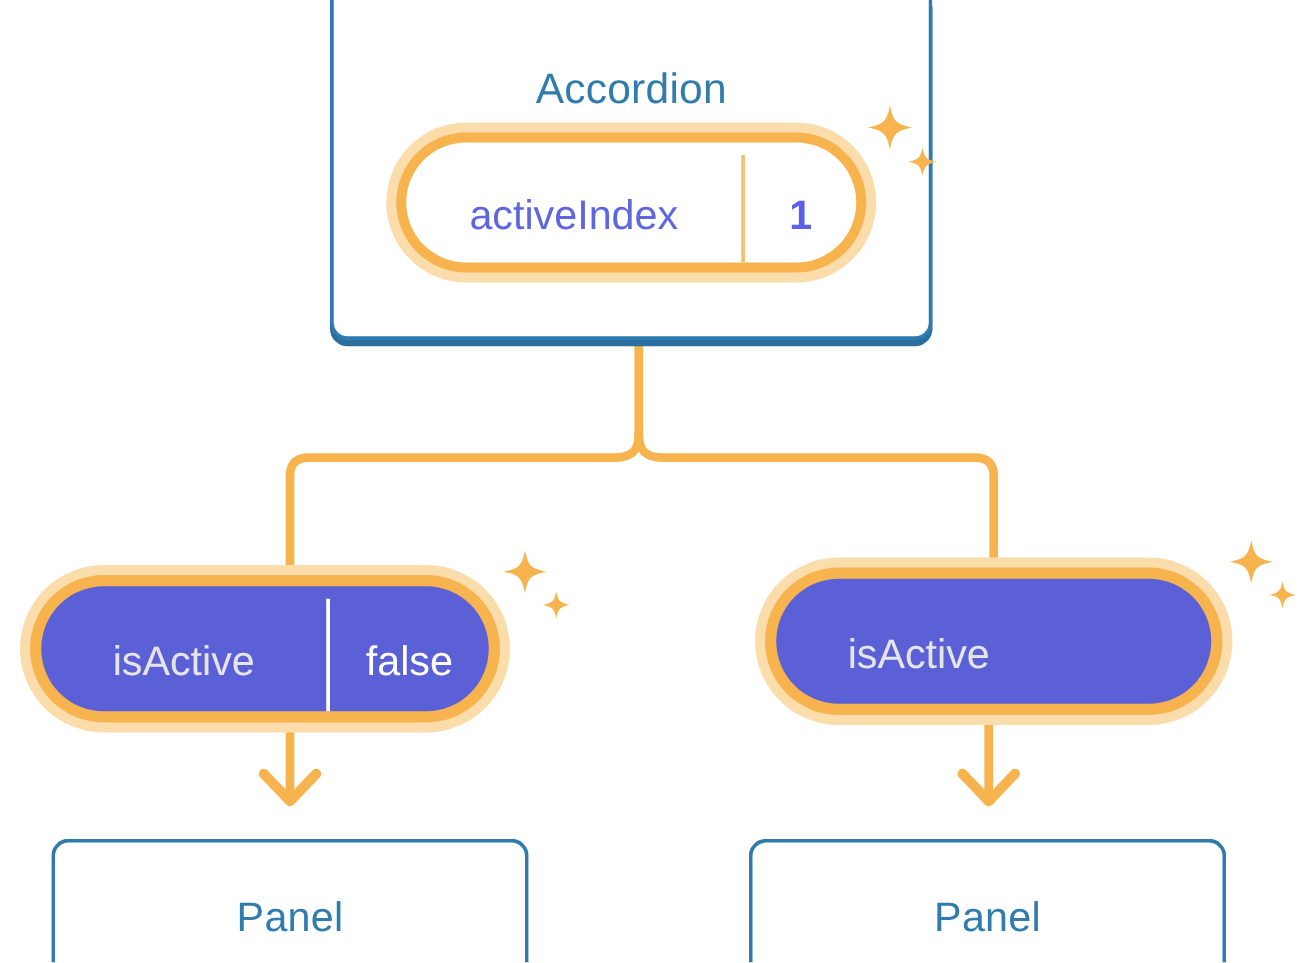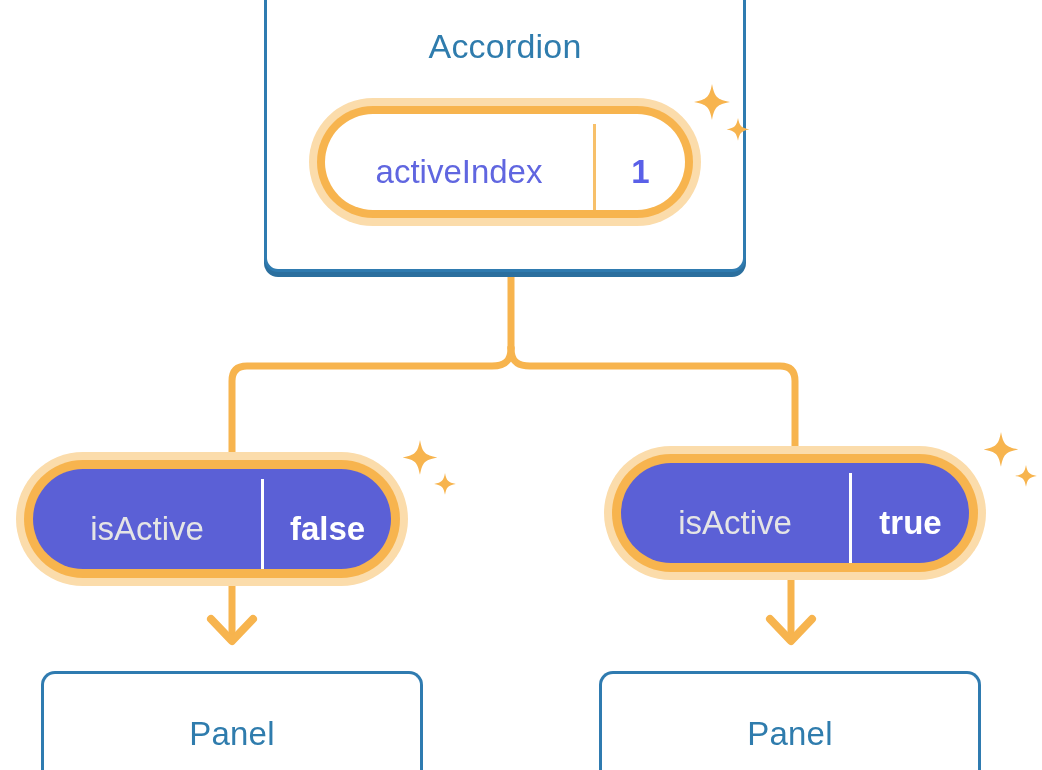--- a/index.html
+++ b/index.html
@@ -52,21 +52,21 @@
   #accordion-card {
     left: 264px;
     top: 0px;
     width: 482px;
     height: 272px;
     border-top: 0;
     border-top-left-radius: 0;
     border-top-right-radius: 0;
   }
   #accordion-card .card-title {
-    margin-top: 27px;
+    margin-top: 52px;
   }
 
   .panel-card {
     width: 382px;
     height: 122px;
     top: 671px;
     display: flex;
     align-items: center;
     justify-content: center;
     border-bottom: 0;
@@ -140,21 +140,21 @@
   .pill-solid .pill-inner {
     background: #5b60d6;
   }
   .pill-solid .pill-key {
     color: #e5e5e5;
     font-size: 33px;
   }
   .pill-solid .pill-val {
     color: #ffffff;
     font-size: 33px;
-    font-weight: bold;
+    font-weight: normal;
     border-left: 3px solid #ffffff;
   }
 
   
   #pill-active-index            { left: 309px; top: 98px;  width: 392px; height: 128px; }
   #pill-active-index .pill-glow { left: 0;   top: 0;   width: 392px; height: 128px; }
   #pill-active-index .pill-ring { left: 8px; top: 8px; width: 376px; height: 112px; }
   #pill-active-index .pill-inner{ left: 16px;top: 16px;width: 360px; height: 96px; }
   #pill-active-index .pill-key  { width: 268px; }
   #pill-active-index .pill-val  { width: 92px; }
@@ -243,21 +243,20 @@
       <path d="M22 0 C24.4 12.6 26.8 15 39.4 17.4 C26.8 19.8 24.4 22.2 22 34.8 C19.6 22.2 17.2 19.8 4.6 17.4 C17.2 15 19.6 12.6 22 0 Z" fill="#f7b44e"></path>
       <path d="M47 33 C48.5 40.9 50 42.4 57.9 43.9 C50 45.4 48.5 46.9 47 54.8 C45.5 46.9 44 45.4 36.1 43.9 C44 42.4 45.5 40.9 47 33 Z" fill="#f7b44e"></path>
     </svg>
   </div>
 
   <div class="pill pill-solid" id="pill-is-active-true">
     <div class="pill-glow"></div>
     <div class="pill-ring"></div>
     <div class="pill-inner">
       <div class="pill-key">isActive</div>
-      <div class="pill-val">true</div>
     </div>
   </div>
 
   <div class="sparkle-group" id="sparkles-right-pill">
     <svg viewBox="0 0 62 72" width="62" height="72">
       <path d="M22 0 C24.4 12.6 26.8 15 39.4 17.4 C26.8 19.8 24.4 22.2 22 34.8 C19.6 22.2 17.2 19.8 4.6 17.4 C17.2 15 19.6 12.6 22 0 Z" fill="#f7b44e"></path>
       <path d="M47 33 C48.5 40.9 50 42.4 57.9 43.9 C50 45.4 48.5 46.9 47 54.8 C45.5 46.9 44 45.4 36.1 43.9 C44 42.4 45.5 40.9 47 33 Z" fill="#f7b44e"></path>
     </svg>
   </div>
 

